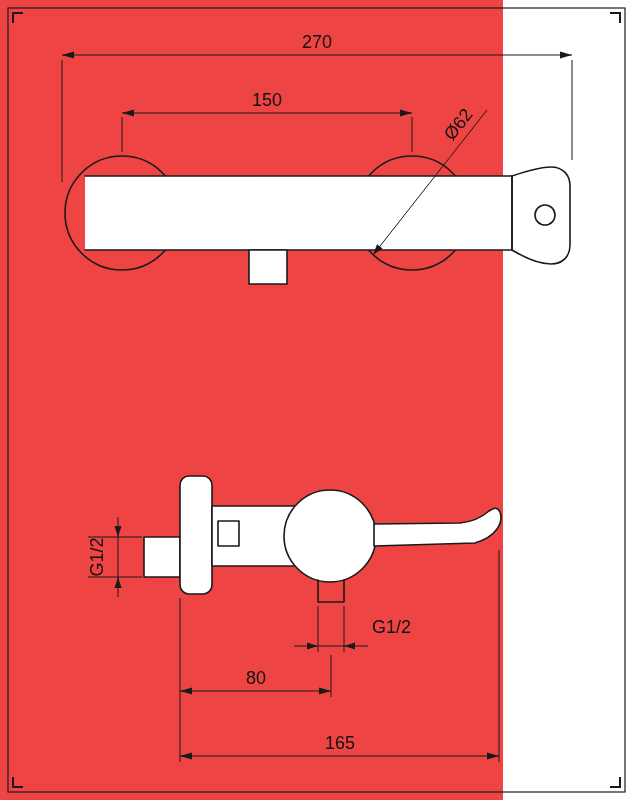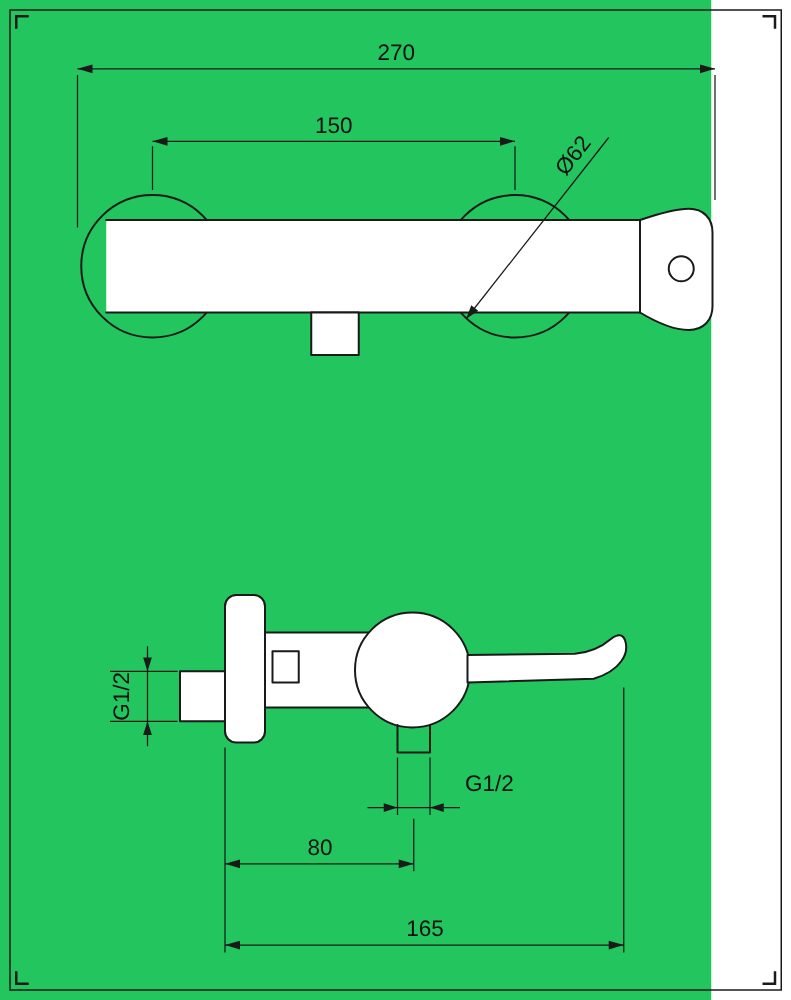--- a/index.html
+++ b/index.html
@@ -1,16 +1,16 @@
 <!DOCTYPE html>
 <html><head>
 <meta charset="utf-8">
 <style>
   html,body{margin:0;padding:0;background:#ffffff;}
-  .page{width:569px;height:800px;position:relative;background:#22c55e;}
+  .page{width:503px;height:800px;position:relative;background:#ef4444;}
   svg{display:block;}
   .obj{stroke:#1a1a1a;stroke-width:1.6;fill:none;stroke-linejoin:round;stroke-linecap:round;}
   .obj-fill{stroke:#1a1a1a;stroke-width:1.6;fill:#ffffff;stroke-linejoin:round;}
   .dim{stroke:#1a1a1a;stroke-width:1;fill:none;}
   .arrow{fill:#1a1a1a;stroke:none;}
   .frame{stroke:#1a1a1a;stroke-width:1.2;fill:none;}
   .cmark{stroke:#1a1a1a;stroke-width:2;fill:none;}
   .dim-text{font-family:"Liberation Sans",sans-serif;font-size:18px;fill:#111;}
 </style>
 </head>

